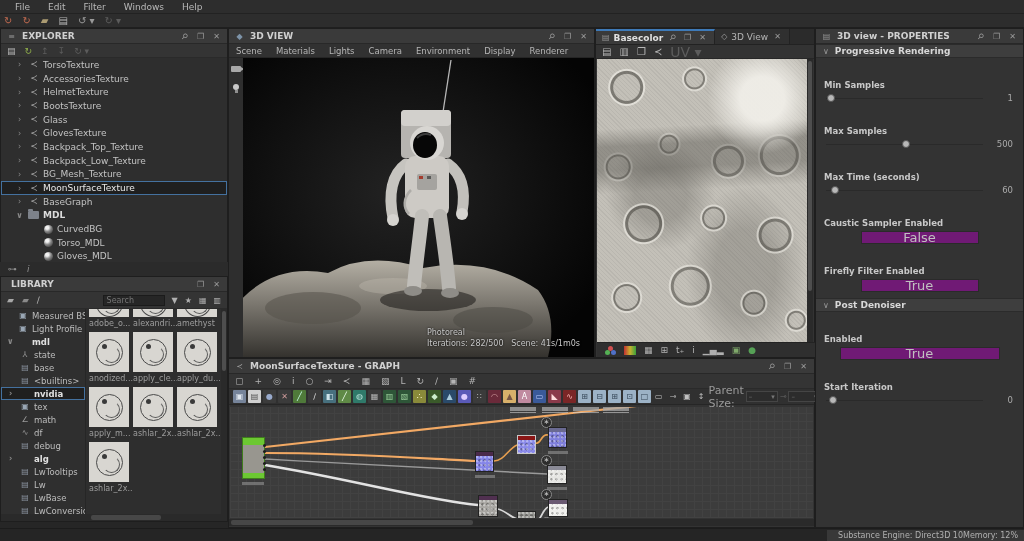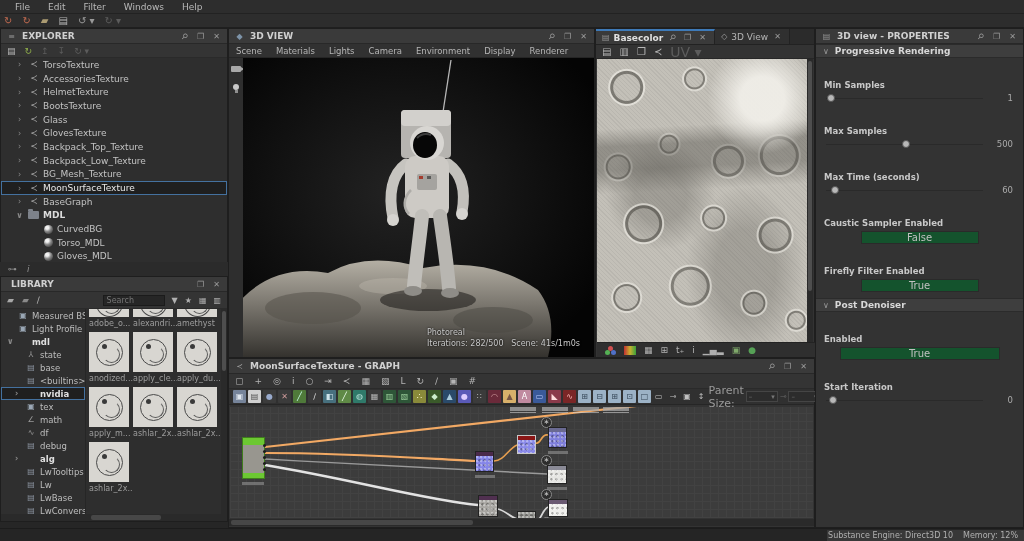--- a/index.html
+++ b/index.html
@@ -44,21 +44,21 @@
   .lib-folders{position:absolute;left:0;top:0;width:85px;height:206px;background:#2f2f2f;border-right:1px solid #262626;overflow:hidden}
   .lrow{display:flex;align-items:center;height:13px;padding-left:6px;gap:4px;font-size:8.5px;color:#bdbdbd;white-space:nowrap;cursor:pointer}
   .lrow .chev{width:7px;color:#8a8a8a;font-size:8px;flex:none}
   .lrow .ic{width:10px;flex:none;text-align:center;color:#8f8f8f;font-size:8px;line-height:8px}
   .lrow .ic.img::before{content:"▣";color:#9aa7b5}
   .lrow .ic.person::before{content:"⅄";color:#9a9a9a}
   .lrow .ic.pkg::before{content:"▤";color:#8f98a5}
   .lrow .ic.math::before{content:"∠";color:#9a9a9a}
   .lrow .ic.chart::before{content:"∿";color:#9a9a9a}
   .lrow.bold{font-weight:bold;color:#e0e0e0}
-  .lrow.ind{padding-left:14px}
+  .lrow.ind{padding-left:8px}
   .lrow.sel{background:#1f1f1f;outline:1px solid #44719f;outline-offset:-1px}
   .thumbgrid{position:absolute;left:88px;top:0;width:132px;display:grid;grid-template-columns:repeat(3,44px);row-gap:0}
   .cell{display:flex;flex-direction:column;align-items:flex-start;width:44px}
   .ball{width:40px;height:40px;background:#d8d6d1;display:flex;align-items:center;justify-content:center;margin-top:2px}
   .orb{width:27px;height:27px;border:1.5px solid #4a4a4a;border-radius:50%;position:relative}
   .orb::before{content:"";position:absolute;left:5px;top:4px;width:5px;height:5px;background:#3a3a3a;border-radius:50%}
   .orb::after{content:"";position:absolute;right:2px;bottom:2px;width:15px;height:15px;border:1px solid transparent;border-bottom-color:#5a5a5a;border-right-color:#5a5a5a;border-radius:50%}
   .cell .lbl{font-size:8px;color:#9d9d9d;height:13px;display:flex;align-items:center;max-width:44px;overflow:hidden;white-space:nowrap}
   .cell.partial .ball{height:8px;overflow:hidden;align-items:flex-end;margin-top:0}
   .cell.partial .orb{width:27px;height:14px;border-top:none;border-radius:0 0 14px 14px}
@@ -129,25 +129,25 @@
   .gcap{position:absolute;top:0;height:4px;background:#a8a8a8;opacity:.75}
   .gcap::after{content:"";position:absolute;left:0;right:0;top:5px;height:1px;background:#cfcfcf;opacity:.8}
 
   
   .sect{height:14px;background:#3e3e3e;display:flex;align-items:center;gap:6px;padding:0 7px;font-weight:bold;color:#d8d8d8;font-size:9px;border-top:1px solid #2b2b2b;border-bottom:1px solid #2b2b2b}
   .flabel{font-size:8.5px;font-weight:bold;color:#c8c8c8;margin:22px 8px 3px}
   .sliderrow{position:relative;height:11px;margin:1px 8px 4px}
   .track{position:absolute;left:2px;right:32px;top:5px;height:1px;background:#6a6a6a;border-bottom:1px solid #2a2a2a}
   .sthumb{position:absolute;top:1px;width:8px;height:8px;border-radius:50%;background:#b8b8b8;border:1px solid #555}
   .sval{position:absolute;right:2px;top:0;font-size:8.5px;color:#aaa}
-  .pbtn{height:13px;width:118px;background:#14532d;border:1px solid #2a2a2a;color:#c0c0c0;font-size:10px;display:flex;align-items:center;justify-content:center;margin:2px auto 6px;cursor:pointer}
+  .pbtn{height:13px;width:118px;background:#701a75;border:1px solid #2a2a2a;color:#c0c0c0;font-size:13px;display:flex;align-items:center;justify-content:center;margin:2px auto 6px;cursor:pointer}
 
   
   .statusbar{left:0;top:528px;width:1024px;height:13px;background:#252525;border-top:1px solid #1c1c1c}
-  .statseg{position:absolute;left:827px;top:1px;width:197px;height:11px;background:#383838;display:flex;align-items:center;justify-content:flex-end;gap:10px;padding-right:6px;font-size:8px;color:#b0b0b0}
+  .statseg{position:absolute;left:827px;top:1px;width:197px;height:11px;background:#383838;display:flex;align-items:center;justify-content:flex-end;padding-right:6px;font-size:8px;color:#b0b0b0}
 </style>
 </head>
 <body>
 
 <div class="abs menubar">
   <div style="display:flex">
       <span class="mi">File</span>
       <span class="mi">Edit</span>
       <span class="mi">Filter</span>
       <span class="mi">Windows</span>

